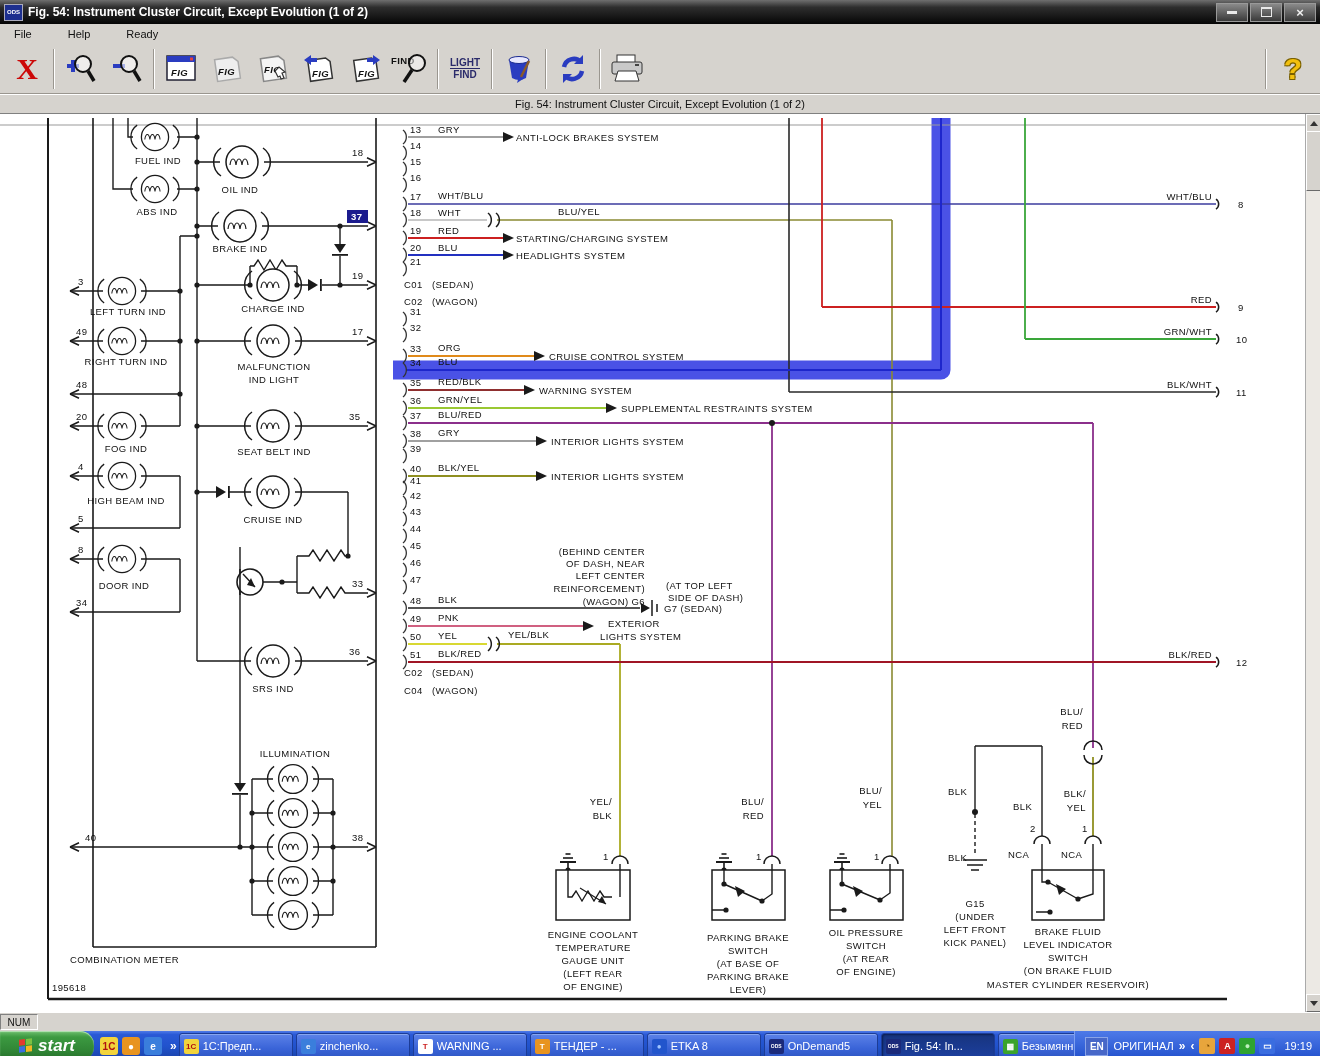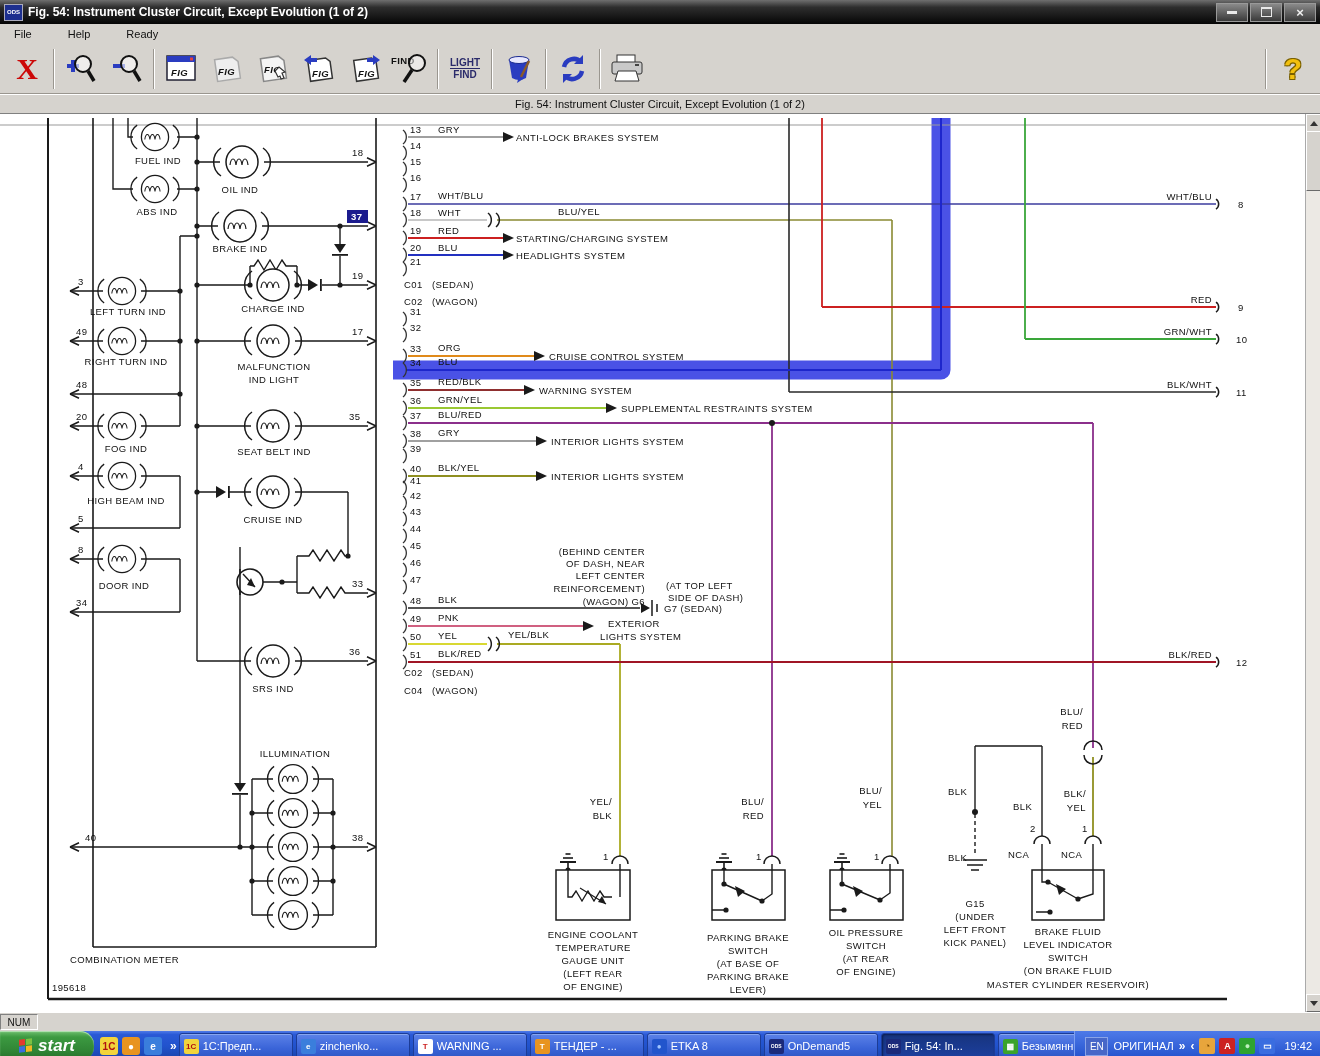--- a/index.html
+++ b/index.html
@@ -55,21 +55,21 @@
   .flag i{display:block;} .flag i:nth-child(1){background:#e23a2e;} .flag i:nth-child(2){background:#7bc143;} .flag i:nth-child(3){background:#3a6de0;} .flag i:nth-child(4){background:#f2b824;}
   .quick{display:flex;align-items:center;gap:4px;padding:0 6px;}
   .qicon{width:18px;height:18px;border-radius:3px;display:flex;align-items:center;justify-content:center;font-size:10px;font-weight:bold;}
   .chev{color:#fff;font-size:12px;font-weight:bold;padding:0 2px;}
   .tasks{display:flex;align-items:center;gap:3px;flex:1;overflow:hidden;}
   .task{width:104px;height:24px;border-radius:3px;background:linear-gradient(180deg,#5c82e8,#3a64d8 60%,#2e56c4);border:1px solid #1c3c96;box-shadow:inset 0 1px 0 #87a6f0;display:flex;align-items:center;gap:4px;padding:0 4px;color:#fff;font-size:11px;white-space:nowrap;flex:0 0 auto;}
   .task.active{background:linear-gradient(180deg,#17347e,#1c3f9e);box-shadow:inset 1px 1px 2px #0c1f52;}
   .task .ticon{width:15px;height:15px;border-radius:2px;display:flex;align-items:center;justify-content:center;font-size:8px;font-weight:bold;flex:0 0 auto;}
   .task .tlabel{overflow:hidden;text-overflow:ellipsis;text-align:right;}
   .tray{display:flex;align-items:center;gap:5px;padding:0 8px 0 10px;background:linear-gradient(180deg,#4e7ae8,#1f4ecb);border-left:1px solid #7ea0f0;height:30px;}
-  .lang{width:21px;height:17px;background:#4767c8;color:#fff;font-size:10px;font-weight:normal;display:flex;align-items:center;justify-content:center;border:1px solid #8aa4e8;}
+  .lang{width:21px;height:17px;background:#4767c8;color:#fff;font-size:10px;font-weight:bold;display:flex;align-items:center;justify-content:center;border:1px solid #8aa4e8;}
   .punto{color:#fff;font-size:11px;}
   .trayarrow{color:#fff;font-size:12px;font-weight:bold;}
   .tricon{width:16px;height:16px;border-radius:2px;display:flex;align-items:center;justify-content:center;font-size:9px;color:#fff;font-weight:bold;}
   .clock{color:#fff;font-size:11px;padding-left:4px;}
 
   
   text{font-family:"Liberation Sans",sans-serif;font-size:9.5px;fill:#111;letter-spacing:.4px;}
   text.hl{fill:#fff;font-weight:bold;}
   .icon-svg{display:block;}
 </style>
@@ -683,16 +683,16 @@
       <span class="lang">EN</span>
       <span class="punto">ОРИГИНАЛ</span>
       <span class="trayarrow">»</span>
       <span class="trayarrow">‹</span>
       <span id="tray-icons" style="display:flex;gap:4px;">
           <span class="tricon" style="background: rgb(232, 165, 60); color: rgb(122, 74, 0);">◔</span>
           <span class="tricon" style="background: rgb(204, 34, 34); color: rgb(255, 255, 255);">A</span>
           <span class="tricon" style="background: rgb(47, 163, 47); color: rgb(191, 240, 191);">●</span>
           <span class="tricon" style="background: rgb(58, 109, 224); color: rgb(255, 255, 255);">▭</span>
         </span>
-      <span class="clock">19:42</span>
+      <span class="clock">19:19</span>
     </div>
   </div>
 </div>
 
 </body></html>

